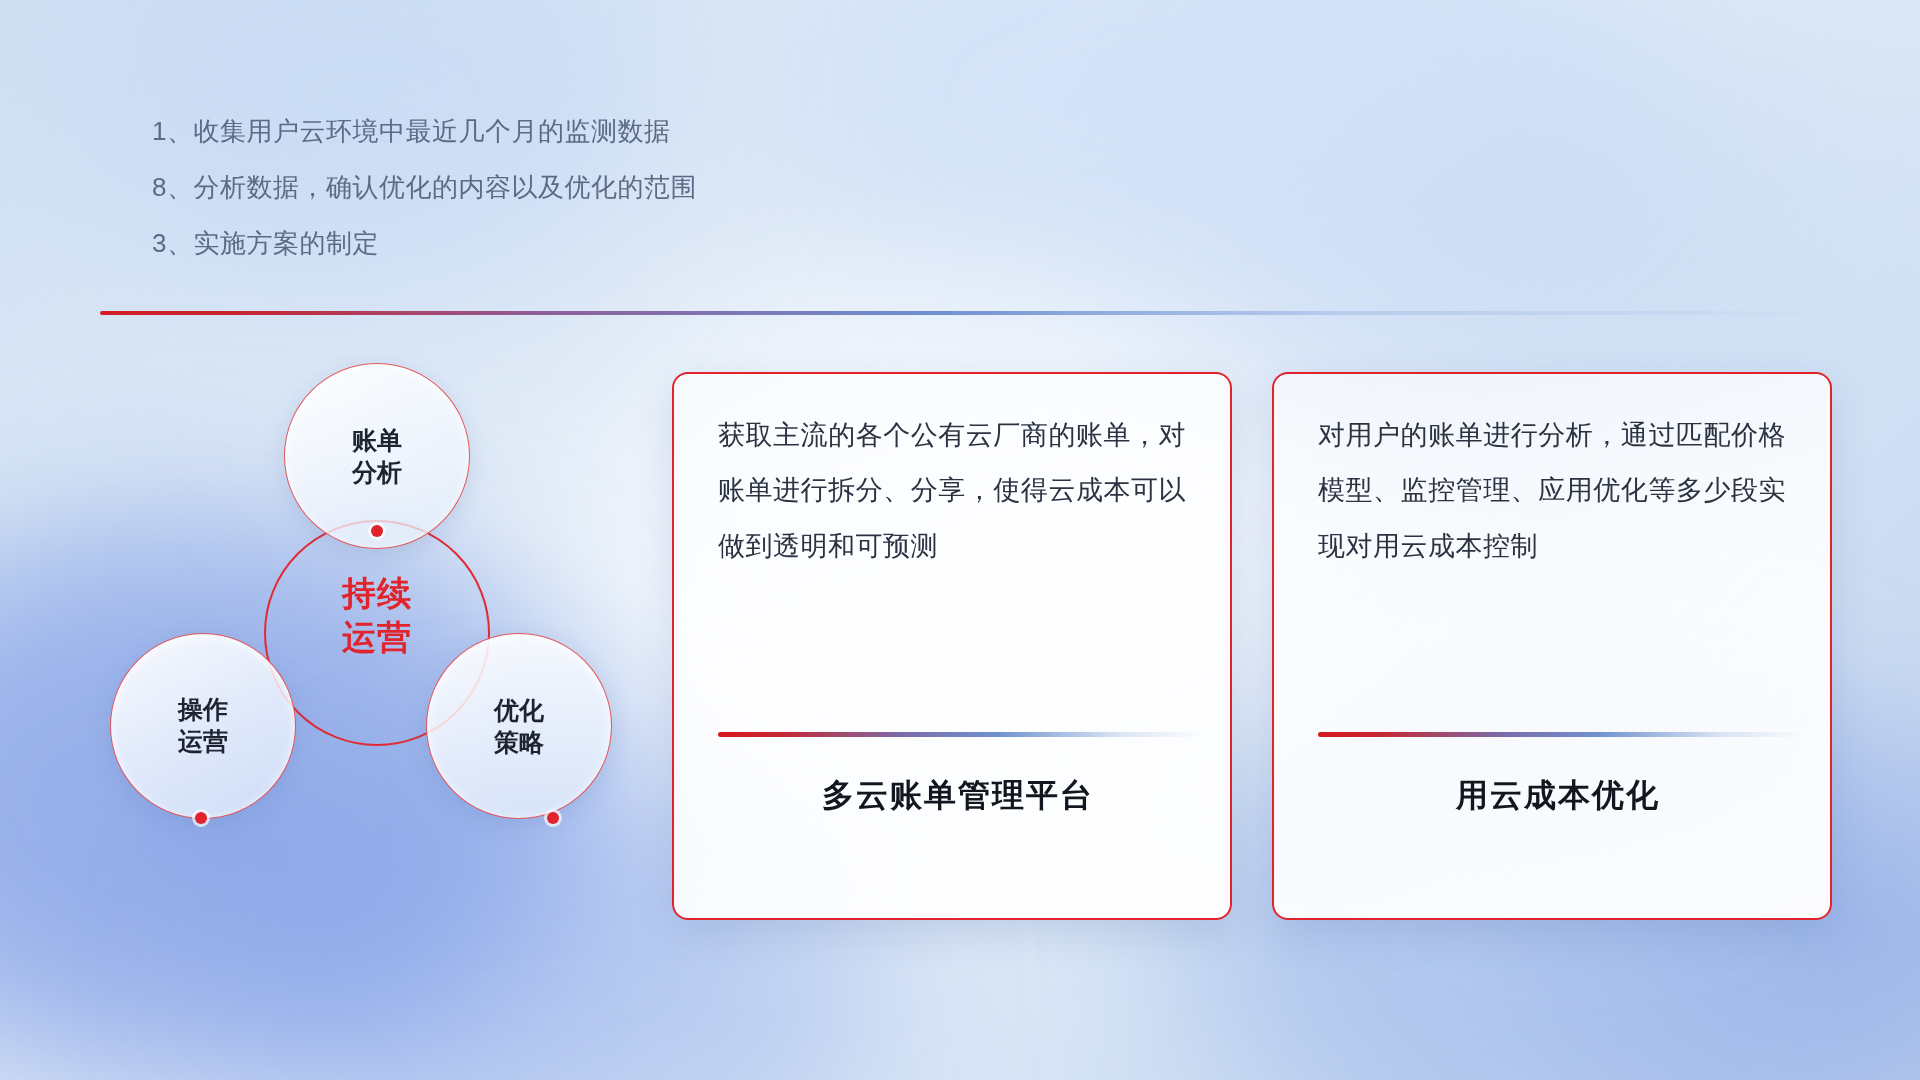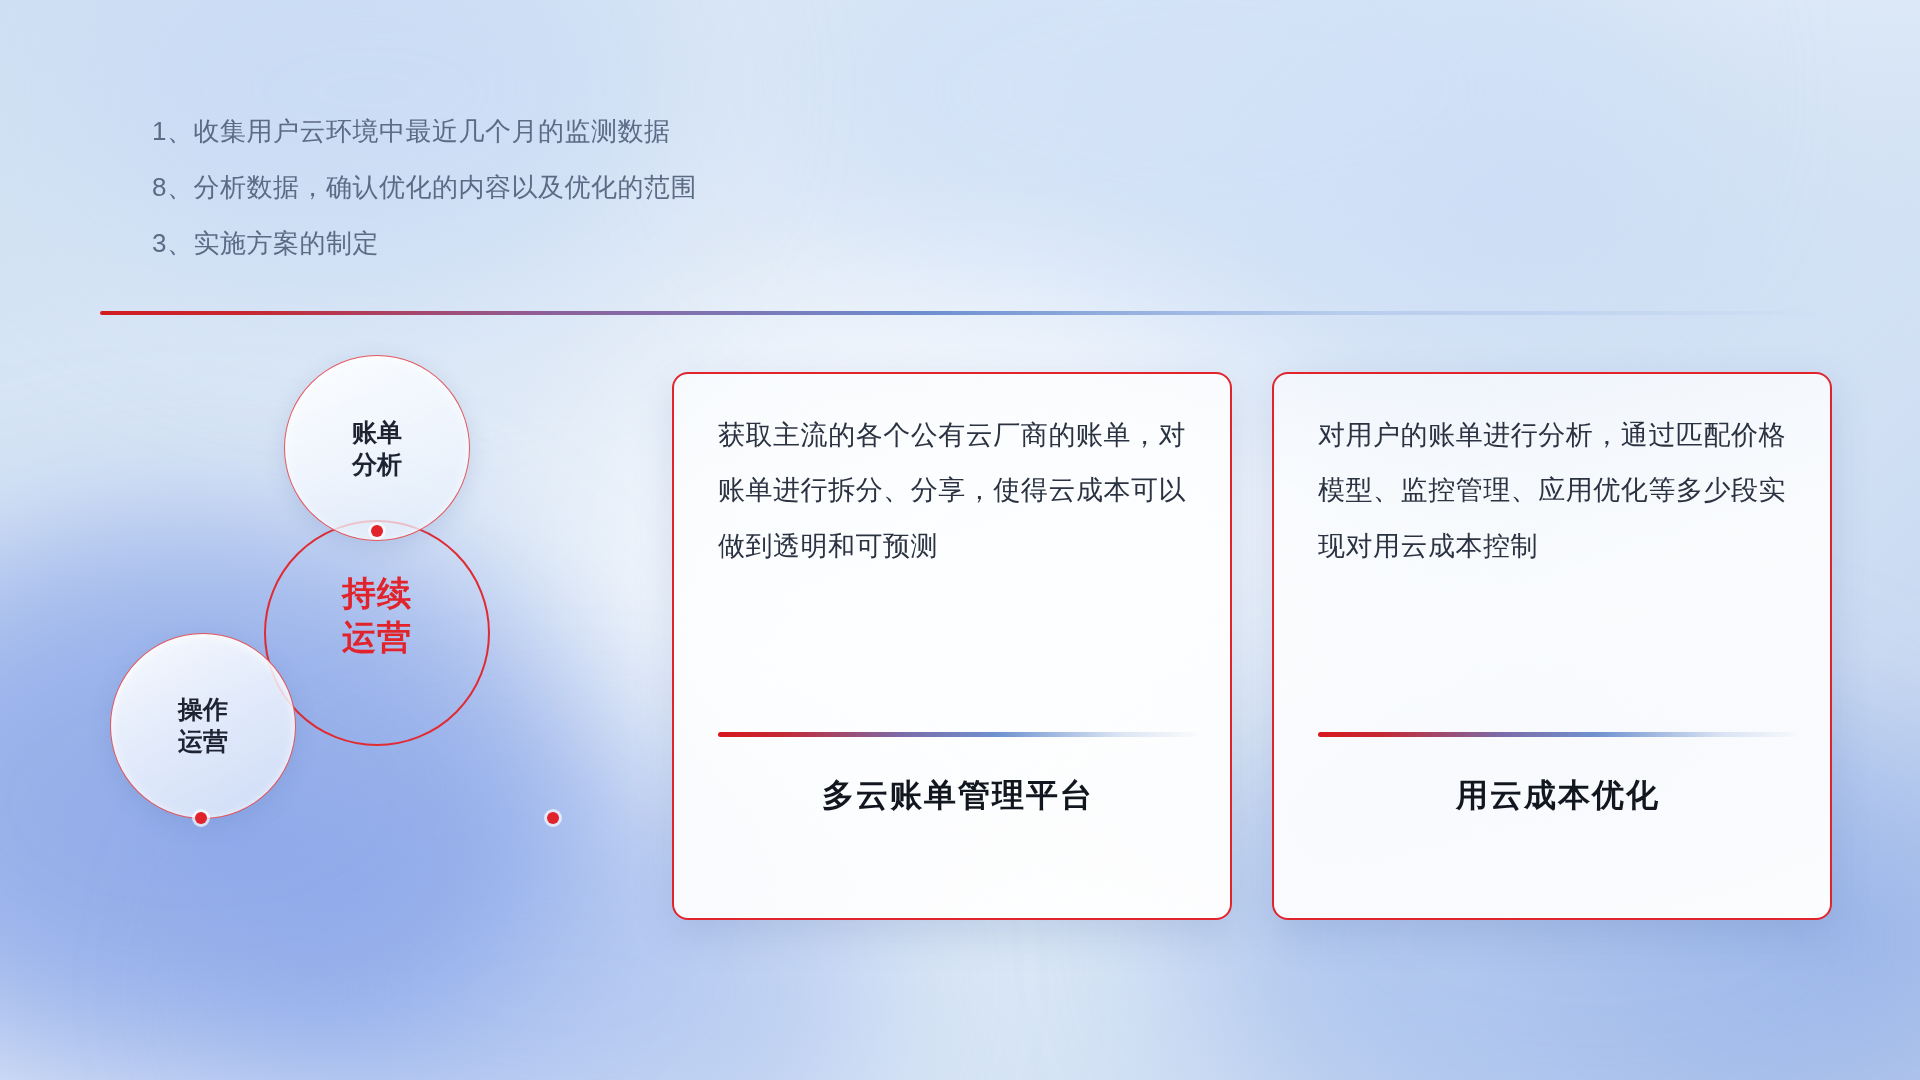--- a/index.html
+++ b/index.html
@@ -82,21 +82,21 @@
     display: flex;
     flex-direction: column;
     align-items: center;
     justify-content: center;
     color: #1d2330;
     font-size: 25px;
     font-weight: bold;
     line-height: 1.28;
     text-align: center;
   }
-  .bubble.b-top   { left: 194px; top: 10px;  width: 186px; height: 186px; text-align: center; }
+  .bubble.b-top   { left: 194px; top: 18px;  width: 186px; height: 186px; text-align: center; }
   .bubble.b-left  { left: 20px;  top: 288px; width: 186px; height: 186px; font-family: Liberation Serif, serif; }
   .bubble.b-right { left: 336px; top: 288px; width: 186px; height: 186px; }
 
   .dot {
     position: absolute;
     width: 12px; height: 12px;
     border-radius: 50%;
     background: #e1232b;
     box-shadow: 0 0 0 3px rgba(255,255,255,0.65);
   }
@@ -195,20 +195,24 @@
     <div class="bubble b-top">
       <div>账单</div>
       <div>分析</div>
     </div>
 
     <div class="bubble b-left">
       <div>操作</div>
       <div>运营</div>
     </div>
 
+    <div class="bubble b-right">
+      <div>优化</div>
+      <div>策略</div>
+    </div>
 
     <div class="dot d-top"></div>
     <div class="dot d-left"></div>
     <div class="dot d-right"></div>
   </div>
 
   <div class="card card-1">
     <div class="card-body">获取主流的各个公有云厂商的账单，对账单进行拆分、分享，使得云成本可以做到透明和可预测</div>
     <div class="card-rule"></div>
     <div class="card-title">多云账单管理平台</div>

